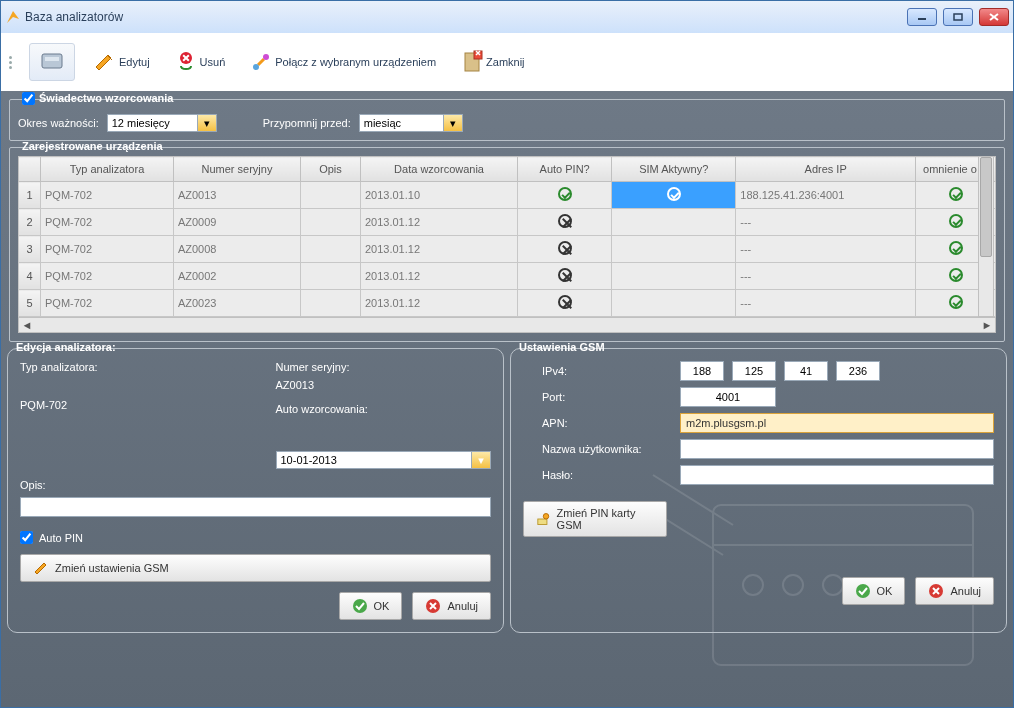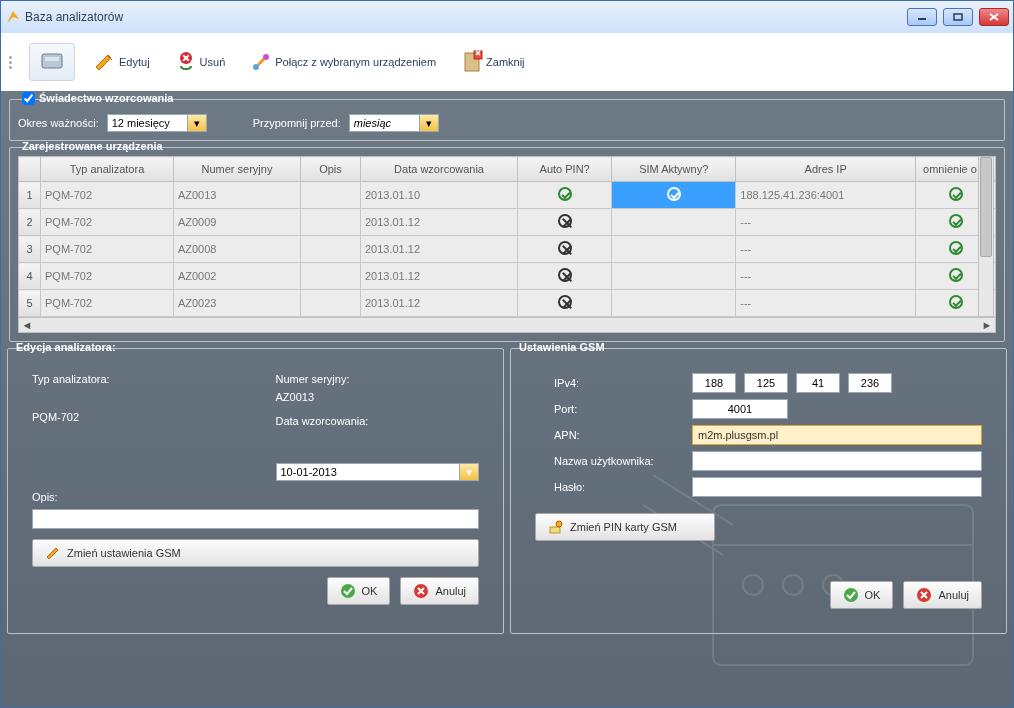--- a/index.html
+++ b/index.html
@@ -18,40 +18,40 @@
   .tool .tlbl { color:#2a3f5a; }
   .drag-handle{width:8px;height:40px;display:flex;flex-direction:column;justify-content:center;gap:2px;}
   .drag-handle div{width:3px;height:3px;background:#9aa;border-radius:50%;}
   .body { flex:1; background: linear-gradient(to bottom,#6e7986,#5c6773); padding:6px; overflow:hidden; position:relative;}
   .fieldset { border:1px solid #b9c1c9; border-radius:2px; margin:2px; padding:8px; position:relative;}
   .fieldset > .legend { position:absolute; top:-8px; left:8px; background:transparent; color:#fff; padding:0 4px; display:flex; align-items:flex-start; gap:4px;}
   .legend input[type=checkbox]{margin:0;}
   .cert-row { display:flex; align-items:center; gap:8px; margin-top:6px;}
   .cert-row label { color:#fff; }
   .combo { display:flex; align-items:stretch;}
-  .combo input { width:80px; background:#fff; border:1px solid #9aa9b8; border-right:none; padding:2px 4px;}
+  .combo input { width:90px; background:#fff; border:1px solid #9aa9b8; border-right:none; padding:2px 4px;}
   .combo .cbtn { width:20px; background:linear-gradient(to bottom,#fde9a8,#f5c043); border:1px solid #9aa9b8; display:flex;align-items:center;justify-content:center;}
   .grid-wrap { margin-top:6px;}
   .grid { width:100%; border-collapse:collapse; background:#fff; font-size:11px;padding-left:46px;}
   .grid th { background:linear-gradient(to bottom,#f4f4f4,#e1e1e1); border:1px solid #c0c0c0; color:#555; padding:6px 4px; font-weight:normal;}
   .grid td { border:1px solid #c7c7c7; padding:5px 4px; color:#777; background:#ececec;}
   .grid td.rownum { background:linear-gradient(to bottom,#f4f4f4,#e1e1e1); text-align:center; width:22px; color:#555;}
   .cell-center { text-align:center;}
   .icon-ok{display:inline-block;width:14px;height:14px;border:2px solid #2a8a2d;border-radius:50%;position:relative;}
   .icon-ok::after{content:"";position:absolute;left:2px;top:3px;width:6px;height:3px;border-left:2px solid #2a8a2d;border-bottom:2px solid #2a8a2d;transform:rotate(-45deg);}
   .icon-ok-white{display:inline-block;width:14px;height:14px;border:2px solid #fff;border-radius:50%;position:relative;}
   .icon-ok-white::after{content:"";position:absolute;left:2px;top:3px;width:6px;height:3px;border-left:2px solid #fff;border-bottom:2px solid #fff;transform:rotate(-45deg);}
   .icon-no{display:inline-block;width:14px;height:14px;border:2px solid #333;border-radius:50%;position:relative;}
   .icon-no::before,.icon-no::after{content:"";position:absolute;left:6px;top:1px;width:2px;height:12px;background:#333;}
   .icon-no::before{transform:rotate(45deg);} .icon-no::after{transform:rotate(-45deg);}
   td.simcell-active{background:#3aa0ff !important;}
   .grid-scroll { display:flex; background:#e8e8e8; border:1px solid #c0c0c0; height:16px; align-items:center;}
   .grid-scroll .arr{width:16px;text-align:center;color:#555;}
   .lower { display:flex; gap:6px; margin-top:6px; flex:1;}
-  .panel { flex:1; border:1px solid #b9c1c9; border-radius:2px; padding:24px; position:relative; color:#fff;}
+  .panel { flex:1; border:1px solid #b9c1c9; border-radius:10px; padding:12px; position:relative; color:#fff;}
   .panel .legend { position:absolute; top:-8px; left:8px; color:#fff; }
   .frm-row{display:flex;gap:8px;align-items:center;margin-bottom:6px;}
   .frm-row .lab{width:130px;color:#fff;margin-left:19px;}
   .textin{flex:1;background:#fff;border:1px solid #9aa9b8;padding:3px 5px;color:#333;}
   .ipin{width:44px;background:#fff;border:1px solid #9aa9b8;text-align:center;padding:3px 0;}
   .portin{width:96px;background:#fff;border:1px solid #9aa9b8;text-align:center;padding:3px 0;}
   .apnin{flex:1;background:#fff0c8;border:1px solid #dba33a;padding:3px 5px;color:#333;}
   .btn{display:inline-flex;align-items:center;gap:6px;background:linear-gradient(to bottom,#fdfdfd,#e3e3e3);border:1px solid #a8a8a8;border-radius:2px;padding:5px 12px;cursor:pointer;color:#333;}
   .btn-row{display:flex;gap:10px;justify-content:flex-end;margin-top:10px;}
   .btn-left-row{display:flex;gap:10px;margin-top:10px;}
@@ -166,21 +166,21 @@
       </div>
       <div class="cert-row">
         <label>Okres ważności:</label>
         <div class="combo">
           <input value="12 miesięcy" style="">
           <div class="cbtn">▾</div>
         </div>
         <div style="width:30px;"></div>
         <label>Przypomnij przed:</label>
         <div class="combo">
-          <input style="width: 70px; font-style: italic;" value="miesiąc">
+          <input style="width: 84px;" value="miesiąc">
           <div class="cbtn">▾</div>
         </div>
       </div>
     </div>
 
     <div class="fieldset grid-wrap" style="background:transparent;">
       <div class="legend" style="font-weight:bold;">Zarejestrowane urządzenia</div>
       <div class="grid-container">
         <table class="grid">
           <thead>
@@ -271,30 +271,34 @@
         <div class="legend" style="font-weight:bold;">Edycja analizatora:</div>
         <div class="twocol">
           <div class="col">
             <div class="infolbl">Typ analizatora:</div>
             <div style="height:20px;"></div>
             <div class="infoval">PQM-702</div>
           </div>
           <div class="col">
             <div class="infolbl">Numer seryjny:</div>
             <div class="infoval">AZ0013</div>
-            <div class="infolbl">Data wzorcowania:</div>
+            <div class="infolbl">Auto wzorcowania:</div>
             <div class="combo" style="width:100%;margin-top:36px;">
               <input style="flex: 1 1 0%;" value="10-01-2013">
               <div class="cbtn">▾</div>
             </div>
           </div>
         </div>
         <div style="height:10px;"></div>
         <div class="infolbl">Opis:</div>
         <input class="textin" style="width: 100%;" value="">
+        <div class="check-row">
+          <input type="checkbox" checked="" style="">
+          <span>Auto PIN</span>
+        </div>
         <div class="btn-left-row">
           <div class="btn wide-btn">
             <svg class="micon" viewBox="0 0 16 16">
                 <path d="M2 12l2 2 9-9-2-2z" fill="#f6a623" stroke="#b66a00"></path>
               </svg>
             <span>Zmień ustawienia GSM</span>
           </div>
         </div>
         <div class="btn-row">
           <div class="btn">
@@ -333,21 +337,21 @@
         </div>
         <div class="frm-row">
           <div class="lab">Nazwa użytkownika:</div>
           <input class="textin" value="" style="">
         </div>
         <div class="frm-row">
           <div class="lab">Hasło:</div>
           <input class="textin" type="password" value="" style="">
         </div>
         <div style="height:10px;"></div>
-        <div class="btn" style="width:180px;">
+        <div class="btn" style="width:144px;">
           <svg class="micon" viewBox="0 0 16 16">
               <rect x="2" y="8" width="10" height="6" fill="#eedc82" stroke="#b9962a"></rect>
               <circle cx="11" cy="5" r="3" fill="#f5a623" stroke="#b66a00"></circle>
             </svg>
           <span>Zmień PIN karty GSM</span>
         </div>
         <div class="btn-row" style="margin-top:40px;">
           <div class="btn">
             <svg class="micon" viewBox="0 0 16 16">
                 <circle cx="8" cy="8" r="7" fill="#4aa84a"></circle>

